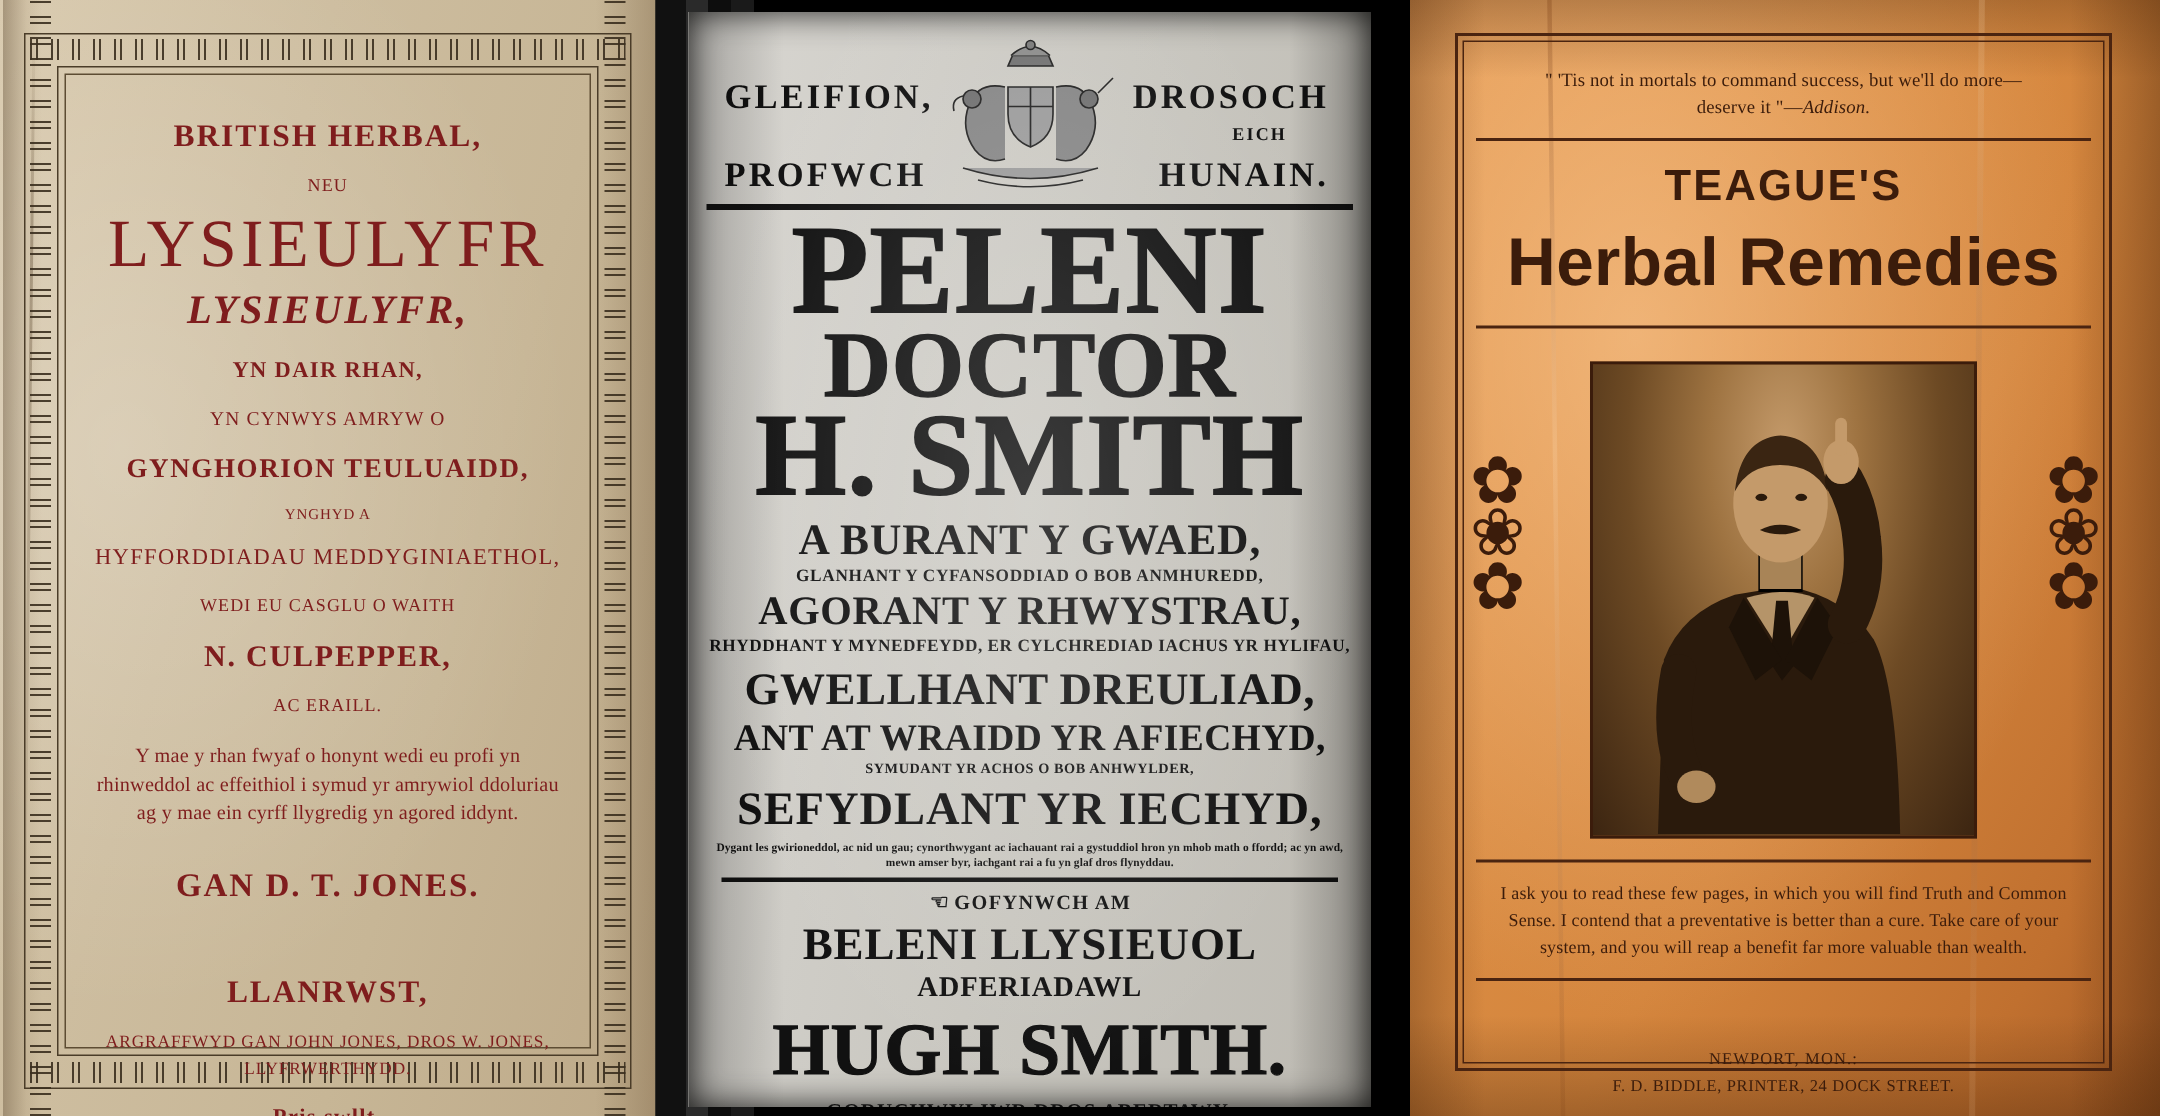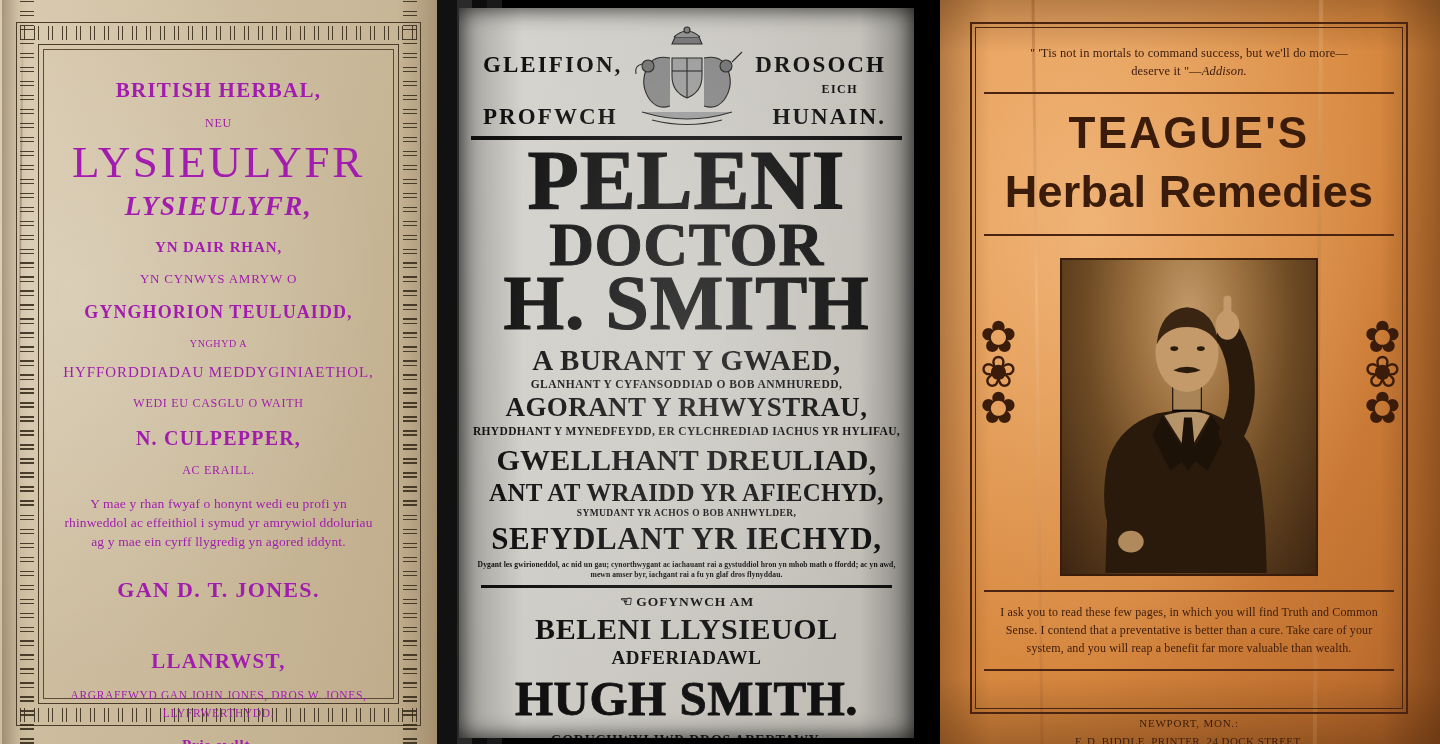--- a/index.html
+++ b/index.html
@@ -87,21 +87,21 @@
   }
   .p1-inner-rule2 {
     position: absolute;
     left: 43px; top: 49px; right: 43px; bottom: 45px;
     border: 1px solid #5d4c33;
   }
   .p1-content {
     position: absolute;
     left: 52px; top: 62px; right: 52px; bottom: 56px;
     text-align: center;
-    color: #a21caf;
+    color: #7f1d1d;
   }
   .p1-content .l {
     display: block;
     letter-spacing: .06em;
   }
   .t-british { font-size: 21px; font-weight: 700; letter-spacing: .11em; margin-top: 16px; }
   .t-neu { font-size: 12px; letter-spacing: .18em; margin-top: 13px; }
   .t-lys {
     font-size: 45px; font-weight: 400; letter-spacing: .015em;
     margin-top: 9px; line-height: 1;
@@ -284,21 +284,21 @@
   .p3-quote {
     font-size: 12.5px; line-height: 1.45; letter-spacing: .01em;
   }
   .p3-quote i { font-style: italic; }
   .p3-titlebox {
     border-bottom: 2px solid #4a2410;
     padding: 14px 0 16px 0;
   }
   .p3-teague {
     font-family: "Liberation Sans", sans-serif;
-    font-size: 44px; font-weight: 700; letter-spacing: .05em;
+    font-size: 29px; font-weight: 700; letter-spacing: .05em;
   }
   .p3-herbal {
     font-family: "Liberation Sans", sans-serif;
     font-size: 45px; font-weight: 700; letter-spacing: .005em;
     margin-top: 8px;
   }
   .p3-photorow {
     position: relative;
     padding: 22px 0 14px 0;
     border-bottom: 2px solid #4a2410;

